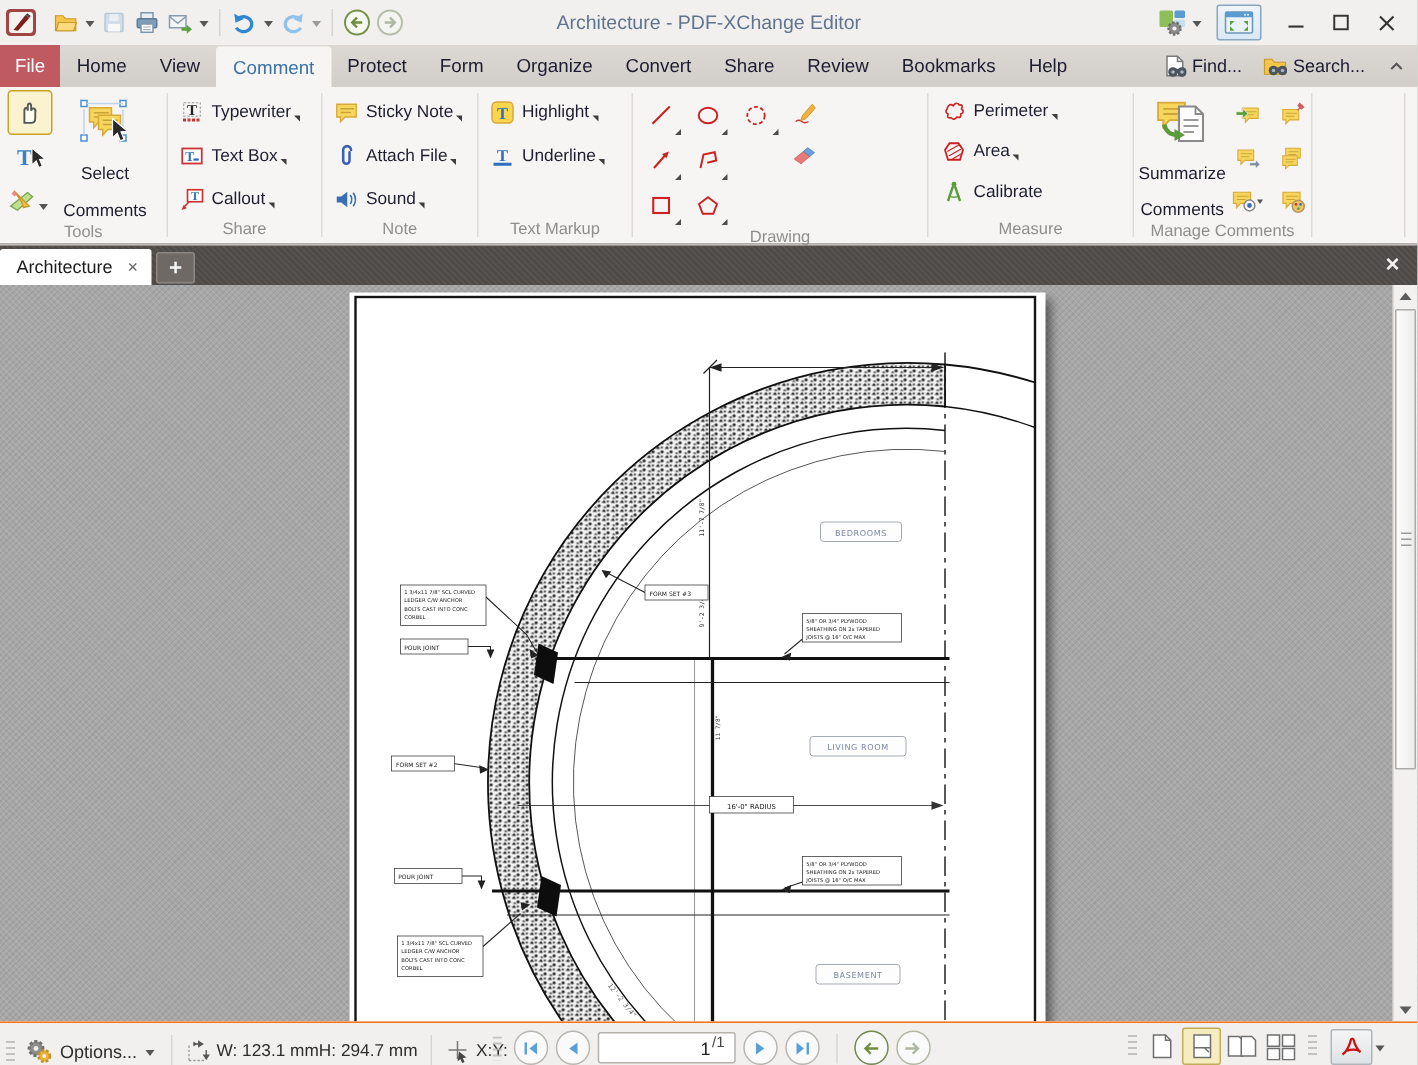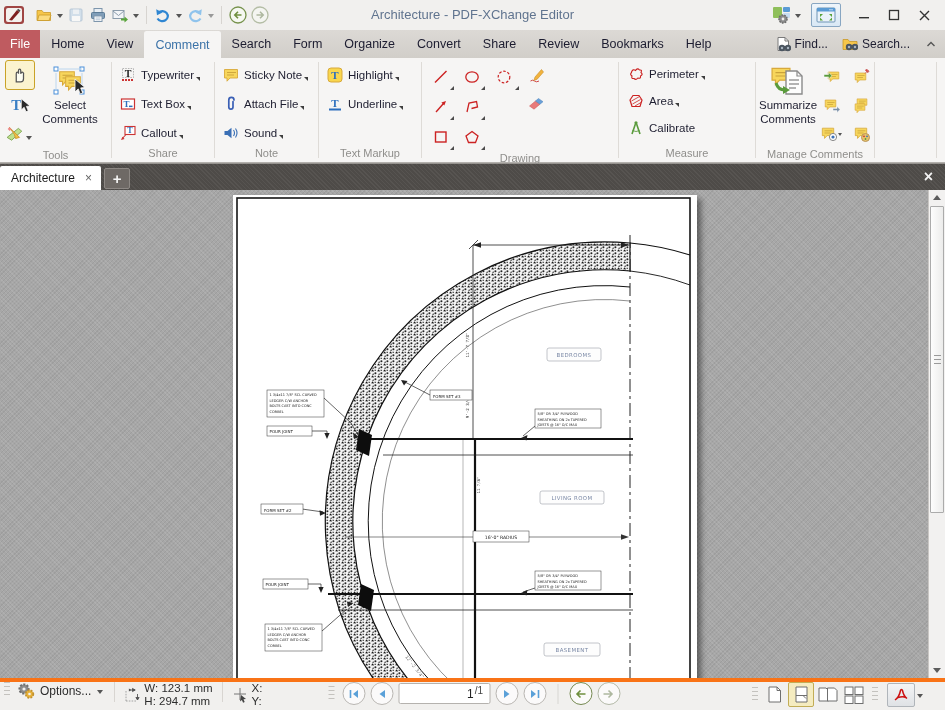--- a/index.html
+++ b/index.html
@@ -26,21 +26,21 @@
   .tabspacer{flex:1}
   .findbtn{display:flex;align-items:center;gap:4px;padding:0 7px;font-size:12px;color:#1c1c30}
   .collapsebtn{display:flex;align-items:center;padding:0 9px;color:#555}
 
   
   .ribbon{height:104px;background:#f6f5f4;display:flex;flex:none;border-bottom:1px solid #b3b0ac;position:relative}
   .rgroup{display:flex;flex-direction:column;flex:none}
   .rbody{flex:1;display:flex;padding:2px 3px 0 3px}
   .rglabel{height:15px;line-height:13px;text-align:center;font-size:11px;color:#8f8e8b}
   .gsep{width:1px;background:#dedbd7;margin:4px 0;flex:none}
-  .bigbtn{display:flex;flex-direction:column;align-items:center;justify-content:flex-start;font-size:11.5px;line-height:1.18;text-align:center;padding-top:5px;color:#1e1e30;border-radius:2px}
+  .bigbtn{display:flex;flex-direction:column;align-items:center;justify-content:space-between;font-size:11.5px;line-height:1.18;text-align:center;padding-top:5px;color:#1e1e30;border-radius:2px}
   .smallrow{display:flex;align-items:center;height:29px;font-size:11.5px;color:#1e1e30;padding:0 2px;border-radius:2px}
   .smallrow .lbl{margin-left:5px}
   .mk{width:0;height:0;border-top:4px solid #3e3e3e;border-left:4px solid transparent;margin:9px 0 0 2px;flex:none}
   .toolcol{display:flex;flex-direction:column;width:33px;align-items:center}
   .toolbtn{width:28px;height:28px;display:flex;align-items:center;justify-content:center;border-radius:3px;margin-bottom:1px}
   .toolbtn.sel{background:#fbf3cf;border:1px solid #c9a227}
   .dgrid{display:grid;grid-template-columns:31px 31px 34px;grid-auto-rows:30px;align-content:start;padding-top:2px}
   .dcell{position:relative;display:flex;align-items:center;justify-content:center;border-radius:2px}
   .cmk{position:absolute;right:2px;bottom:2px;width:0;height:0;border-bottom:4px solid #4c4c4c;border-left:4px solid transparent}
   .stampbtn{width:52px}
@@ -63,25 +63,25 @@
   .vscroll{position:absolute;top:0;right:0;bottom:0;width:16px;background:#f2f1f0;border-left:1px solid #c9c6c3}
   .varr{position:absolute;left:0;right:0;height:15px;display:flex;align-items:center;justify-content:center}
   .varr.up{top:0}.varr.down{bottom:0}
   .vtri-up{width:0;height:0;border-bottom:5px solid #5c5c5c;border-left:4px solid transparent;border-right:4px solid transparent}
   .vtri-dn{width:0;height:0;border-top:5px solid #5c5c5c;border-left:4px solid transparent;border-right:4px solid transparent}
   .vthumb{position:absolute;left:1px;right:1px;top:16px;height:305px;background:linear-gradient(90deg,#fdfdfd,#ececeb);border:1px solid #ababab;border-radius:1px;display:flex;align-items:center;justify-content:center}
   .vgrip{width:7px;height:7px;border-top:1px solid #9a9a9a;border-bottom:1px solid #9a9a9a;position:relative}
   .vgrip:before{content:"";position:absolute;left:0;right:0;top:2.5px;border-top:1px solid #9a9a9a}
 
   
-  .statusbar{height:28px;background:#f1f0ee;border-top:4px solid #f97316;display:flex;align-items:flex-start;flex:none;position:relative;font-size:12px;color:#2d2d2d}
+  .statusbar{height:28px;background:#f1f0ee;border-top:1px solid #f97316;display:flex;align-items:flex-end;flex:none;position:relative;font-size:12px;color:#2d2d2d}
   .grip{width:6px;height:16px;margin:0 3px;background-image:repeating-linear-gradient(#b9b6b2 0 1.5px,transparent 1.5px 4px);background-size:1.5px 100%;background-repeat:repeat-x;opacity:.8}
   .sbsep{width:1px;height:20px;background:#d8d5d1;margin:0 6px;flex:none}
   .sbbtn{display:flex;align-items:center;gap:4px;padding:0 3px}
-  .twoline{display:flex;flex-direction:column;font-size:11.5px;line-height:12.5px}
+  .twoline{display:flex;font-size:11.5px;line-height:12.5px}
   .twoline b{font-weight:normal}
   .navwrap{position:absolute;left:50%;transform:translateX(-50%);display:flex;align-items:center;gap:5px}
   .circ{width:21px;height:21px;border-radius:50%;border:1px solid #b9b6b2;background:#fbfafa;display:flex;align-items:center;justify-content:center}
   .circ.gr{border-color:#74884f}
   .circ.grd{border-color:#b2b8a6}
   .pagebox{width:92px;height:21px;background:#fff;border:1px solid #b5b2ae;border-radius:2px;display:flex;align-items:center;justify-content:flex-end;padding:0 6px;box-sizing:border-box}
   .pagebox input{border:0;outline:0;width:40px;text-align:right;font-size:12px;font-family:"Liberation Sans",sans-serif;color:#222;background:transparent;padding:0}
   .ptotal{font-size:10px;color:#444;margin-left:1px;transform:translateY(-3px)}
   .rightclust{margin-left:auto;display:flex;align-items:center;padding-right:20px}
   .laybtn{width:24px;height:23px;display:flex;align-items:center;justify-content:center;border-radius:2px;margin:0 1px}
@@ -223,21 +223,21 @@
           </svg>
       </span>
     </div>
   </div>
 
   <div class="tabrow">
     <div class="rtab file">File</div>
     <div class="rtab">Home</div>
     <div class="rtab">View</div>
     <div class="rtab active">Comment</div>
-    <div class="rtab">Search</div>
+    <div class="rtab">Protect</div>
     <div class="rtab">Form</div>
     <div class="rtab">Organize</div>
     <div class="rtab">Convert</div>
     <div class="rtab">Share</div>
     <div class="rtab">Review</div>
     <div class="rtab">Bookmarks</div>
     <div class="rtab">Help</div>
     <div class="tabspacer"></div>
     <div class="findbtn">
       <span class="icw">

